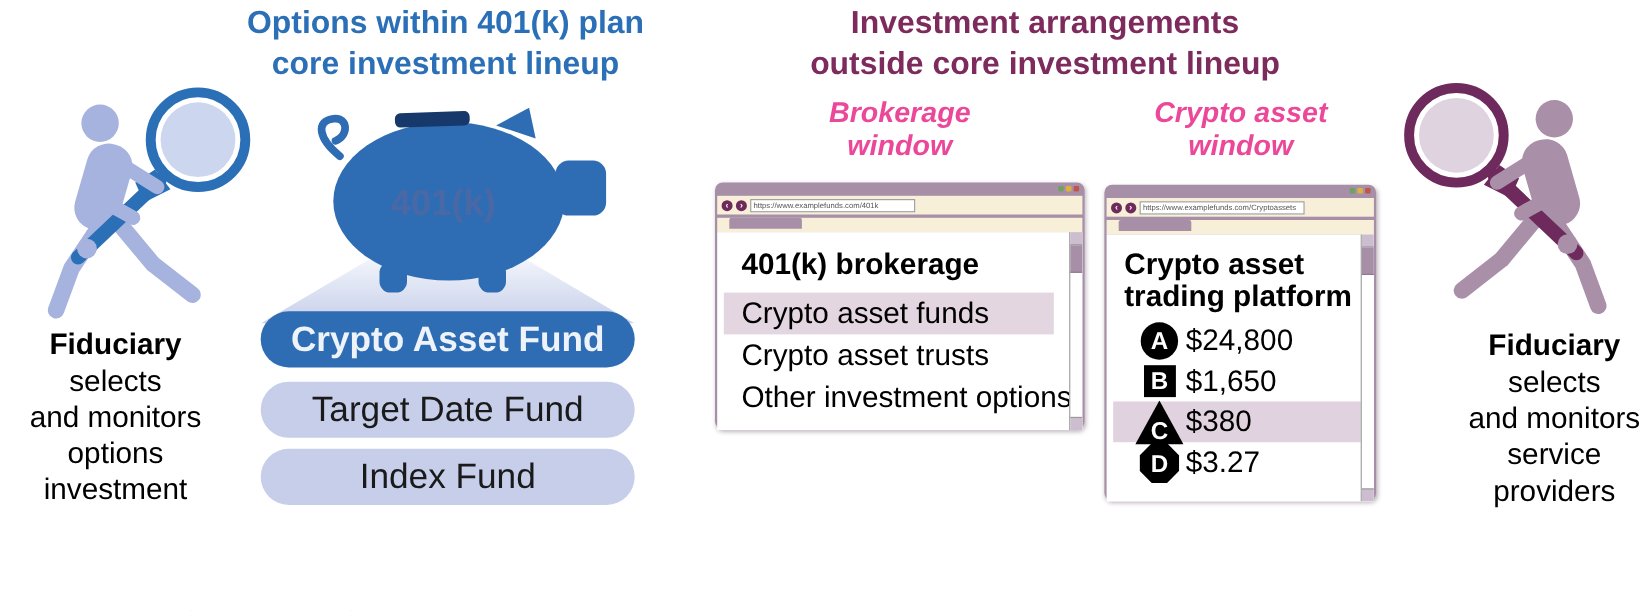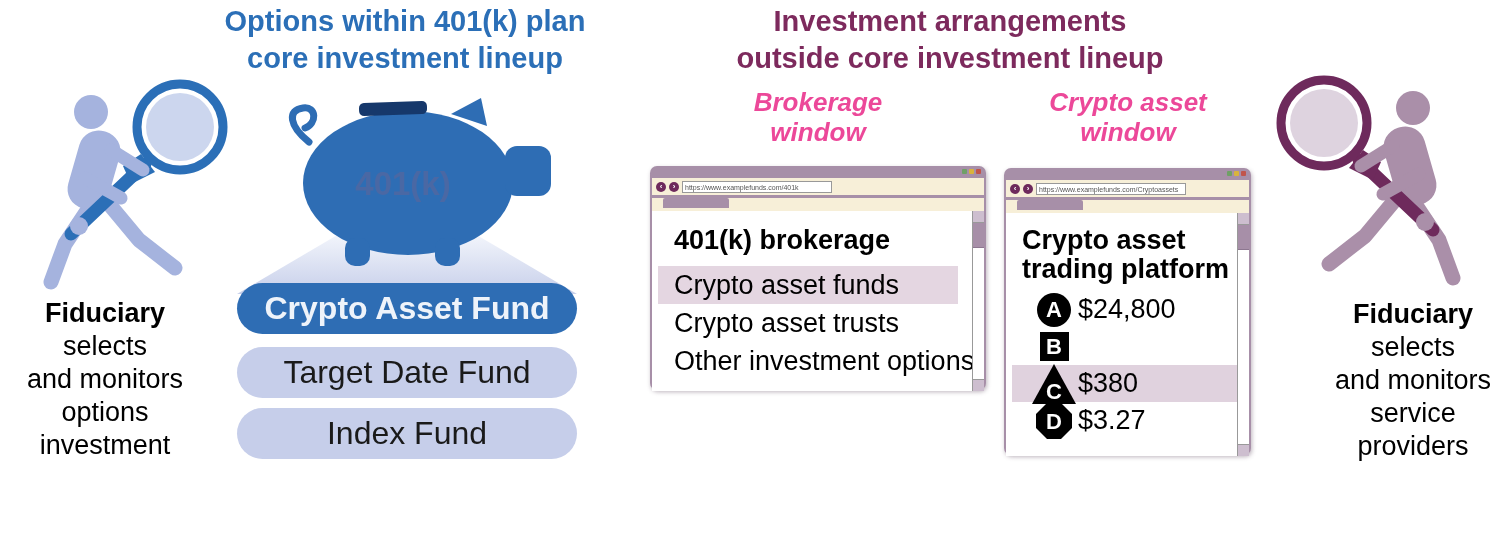--- a/index.html
+++ b/index.html
@@ -221,20 +221,21 @@
               </span>
             </span>
           <span class="cw-val">$24,800</span>
         </div>
         <div class="cw-row">
           <span class="cw-sym">
               <span class="coin-square">
                 <span>B</span>
               </span>
             </span>
+          <span class="cw-val">$1,650</span>
         </div>
         <div class="cw-row hl">
           <span class="cw-sym">
             <svg class="coin-svg" width="44" height="40" viewBox="0 0 44 40">
               <polygon points="22,0 44,40 0,40" fill="#000"></polygon>
               <text x="22" y="35">C</text>
             </svg>
           </span>
           <span class="cw-val">$380</span>
         </div>

